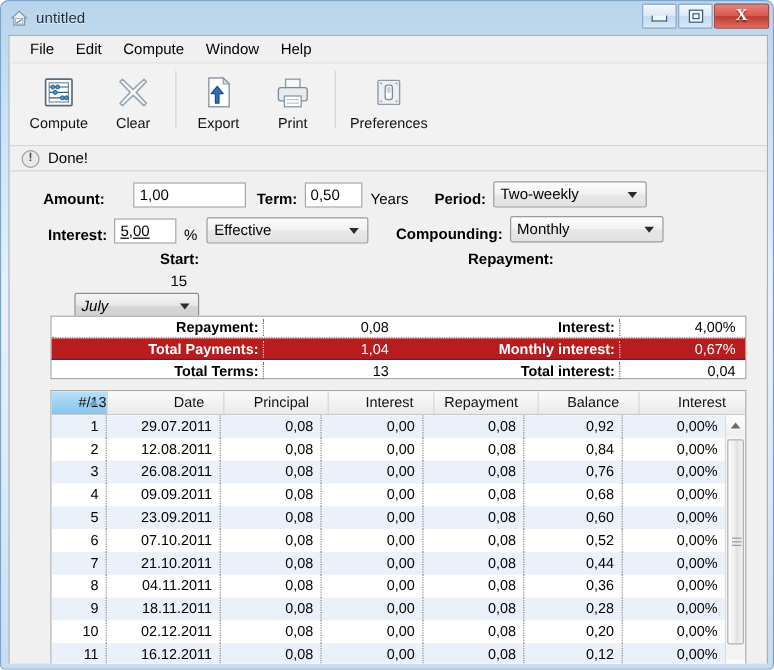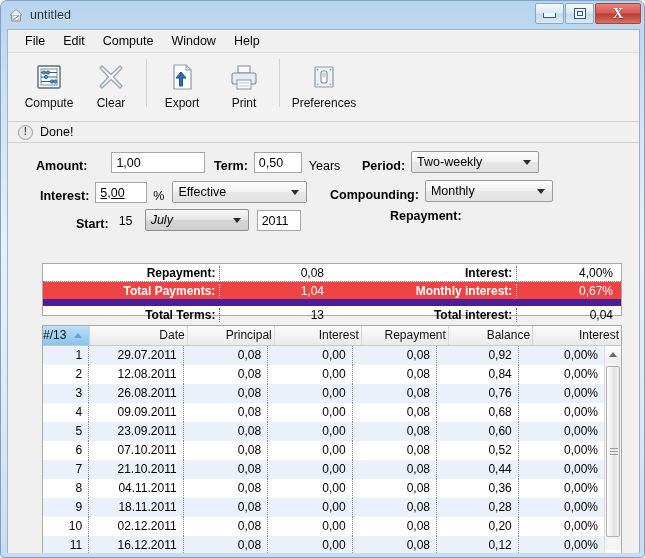--- a/index.html
+++ b/index.html
@@ -222,21 +222,21 @@
   #summary {
     position: absolute;
     left: 34px; top: 233px;
     width: 580px; height: 53px;
     box-sizing: border-box;
     border: 1px solid #a9a9a9;
     background: #ffffff;
   }
   .srow { display: flex; height: 17px; align-items: center; }
   .srow.sep { border-bottom: 1px dotted #7a7a7a; }
-  .srow.hl { background: #ef4444; color: #ffffff; border-bottom: 7px solid #4c1d95; }
+  .srow.hl { background: #b91c1c; color: #ffffff; border-bottom: 1px solid #4c1d95; }
   .scell-lab {
     text-align: right;
     font-weight: bold;
     font-size: 12px;
     padding-right: 4px;
     border-right: 1px dotted #6b6b6b;
     box-sizing: border-box;
   }
   .scell-val {
     text-align: right;
@@ -264,27 +264,27 @@
     height: 20px;
     background: linear-gradient(to bottom, #fbfbfb 0%, #f2f2f2 55%, #e9e9e9 100%);
     border-bottom: 1px solid #c8c8c8;
     box-sizing: border-box;
   }
   .th {
     box-sizing: border-box;
     font-size: 12px;
     color: #111;
     text-align: right;
-    padding-right: 2px;
+    padding-right: 16px;
     line-height: 19px;
     border-right: 1px solid #d6d6d6;
   }
   .th.sorted {
     background: linear-gradient(to bottom, #bde0f7 0%, #9fd2f2 50%, #86c6ef 100%);
-    text-align: left;
+    text-align: right;
     padding-right: 0;
     position: relative;
   }
   .th.sorted .sortarrow {
     position: absolute;
     right: 7px; top: 7px;
     width: 0; height: 0;
     border-left: 4px solid transparent;
     border-right: 4px solid transparent;
     border-bottom: 5px solid #6d9fc2;
@@ -501,21 +501,21 @@
         </div>
       </div>
       <div class="frow" style="left:322px; top:37px;">
         <span class="flabel">Compounding:</span>
         <div class="combo" style="width:128px; margin-left:6px;">
           <span>Monthly</span>
           <span class="arrow"></span>
         </div>
       </div>
 
-      <div class="frow" style="left:68px; top:66px;">
+      <div class="frow" style="left:52px; top:66px;flex-direction:column;">
         <span class="flabel">Start:</span>
         <input class="tf" style="width: 28px; margin-left: 6px; border: none; background: transparent;" value="15">
         <div class="combo alt" style="width:104px; margin-left:2px;">
           <span>July</span>
           <span class="arrow"></span>
         </div>
         <input class="tf" style="width: 44px; margin-left: 8px;" value="2011">
       </div>
       <div class="frow" style="left:382px; top:66px;">
         <span class="flabel">Repayment:</span>

